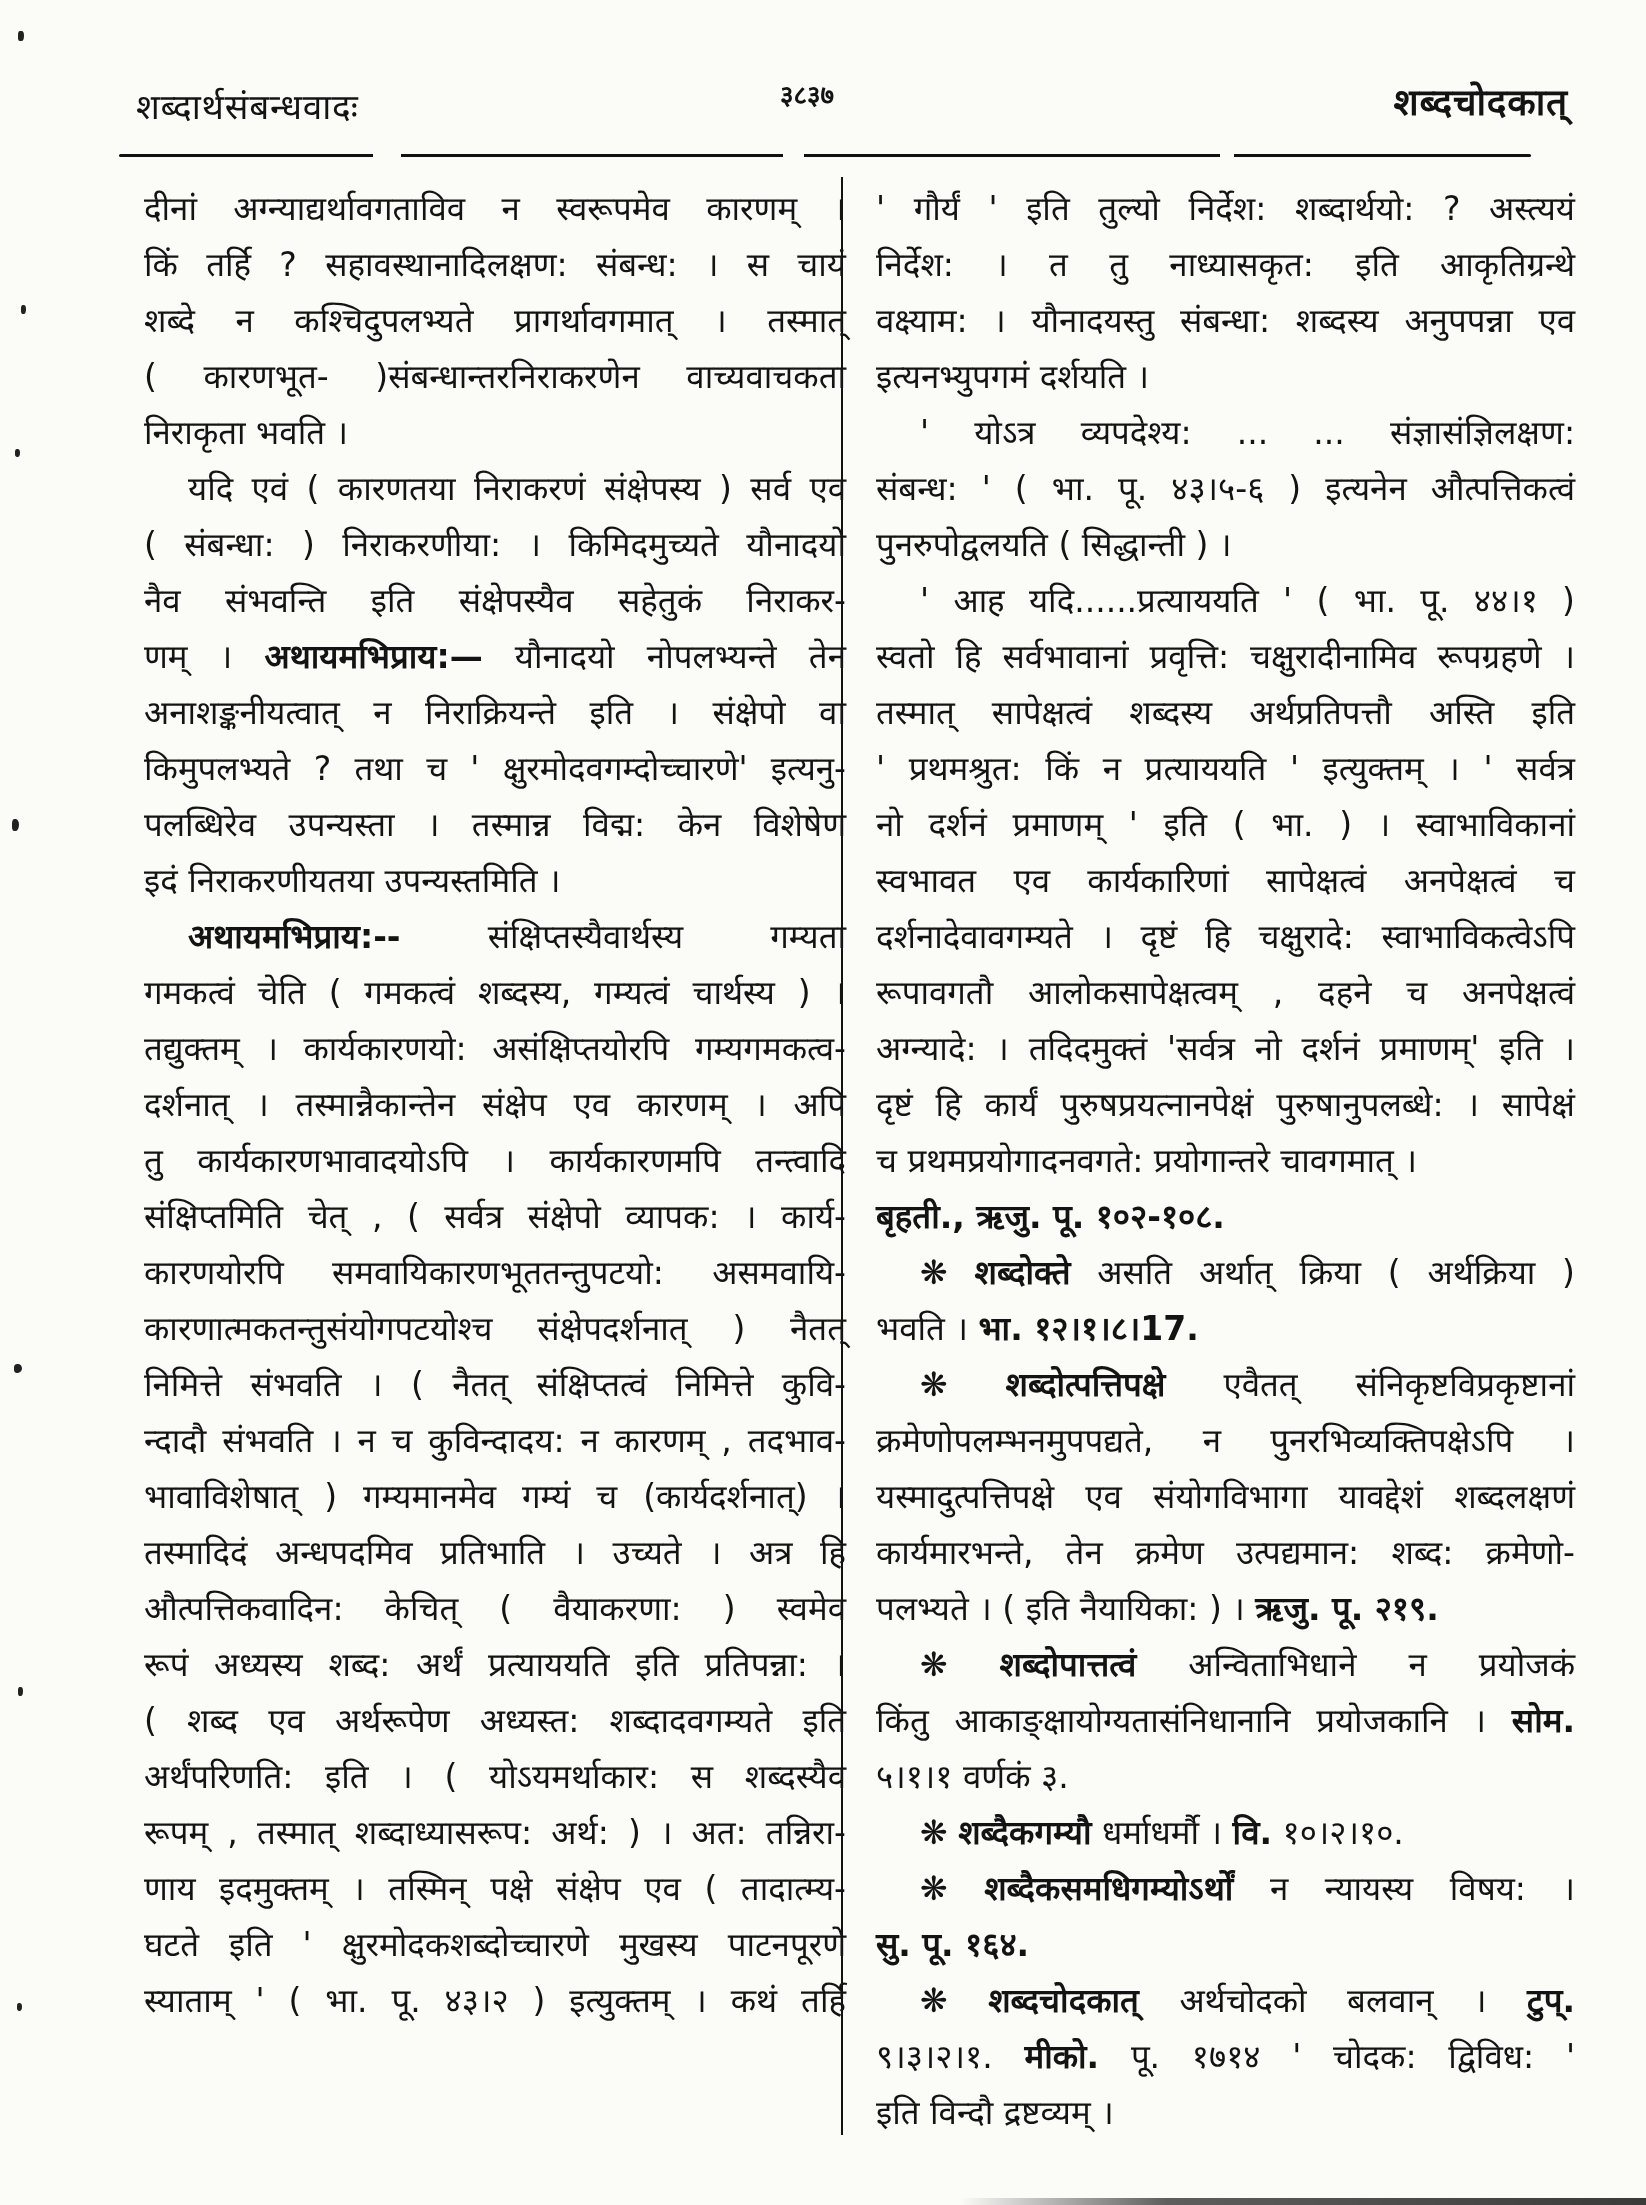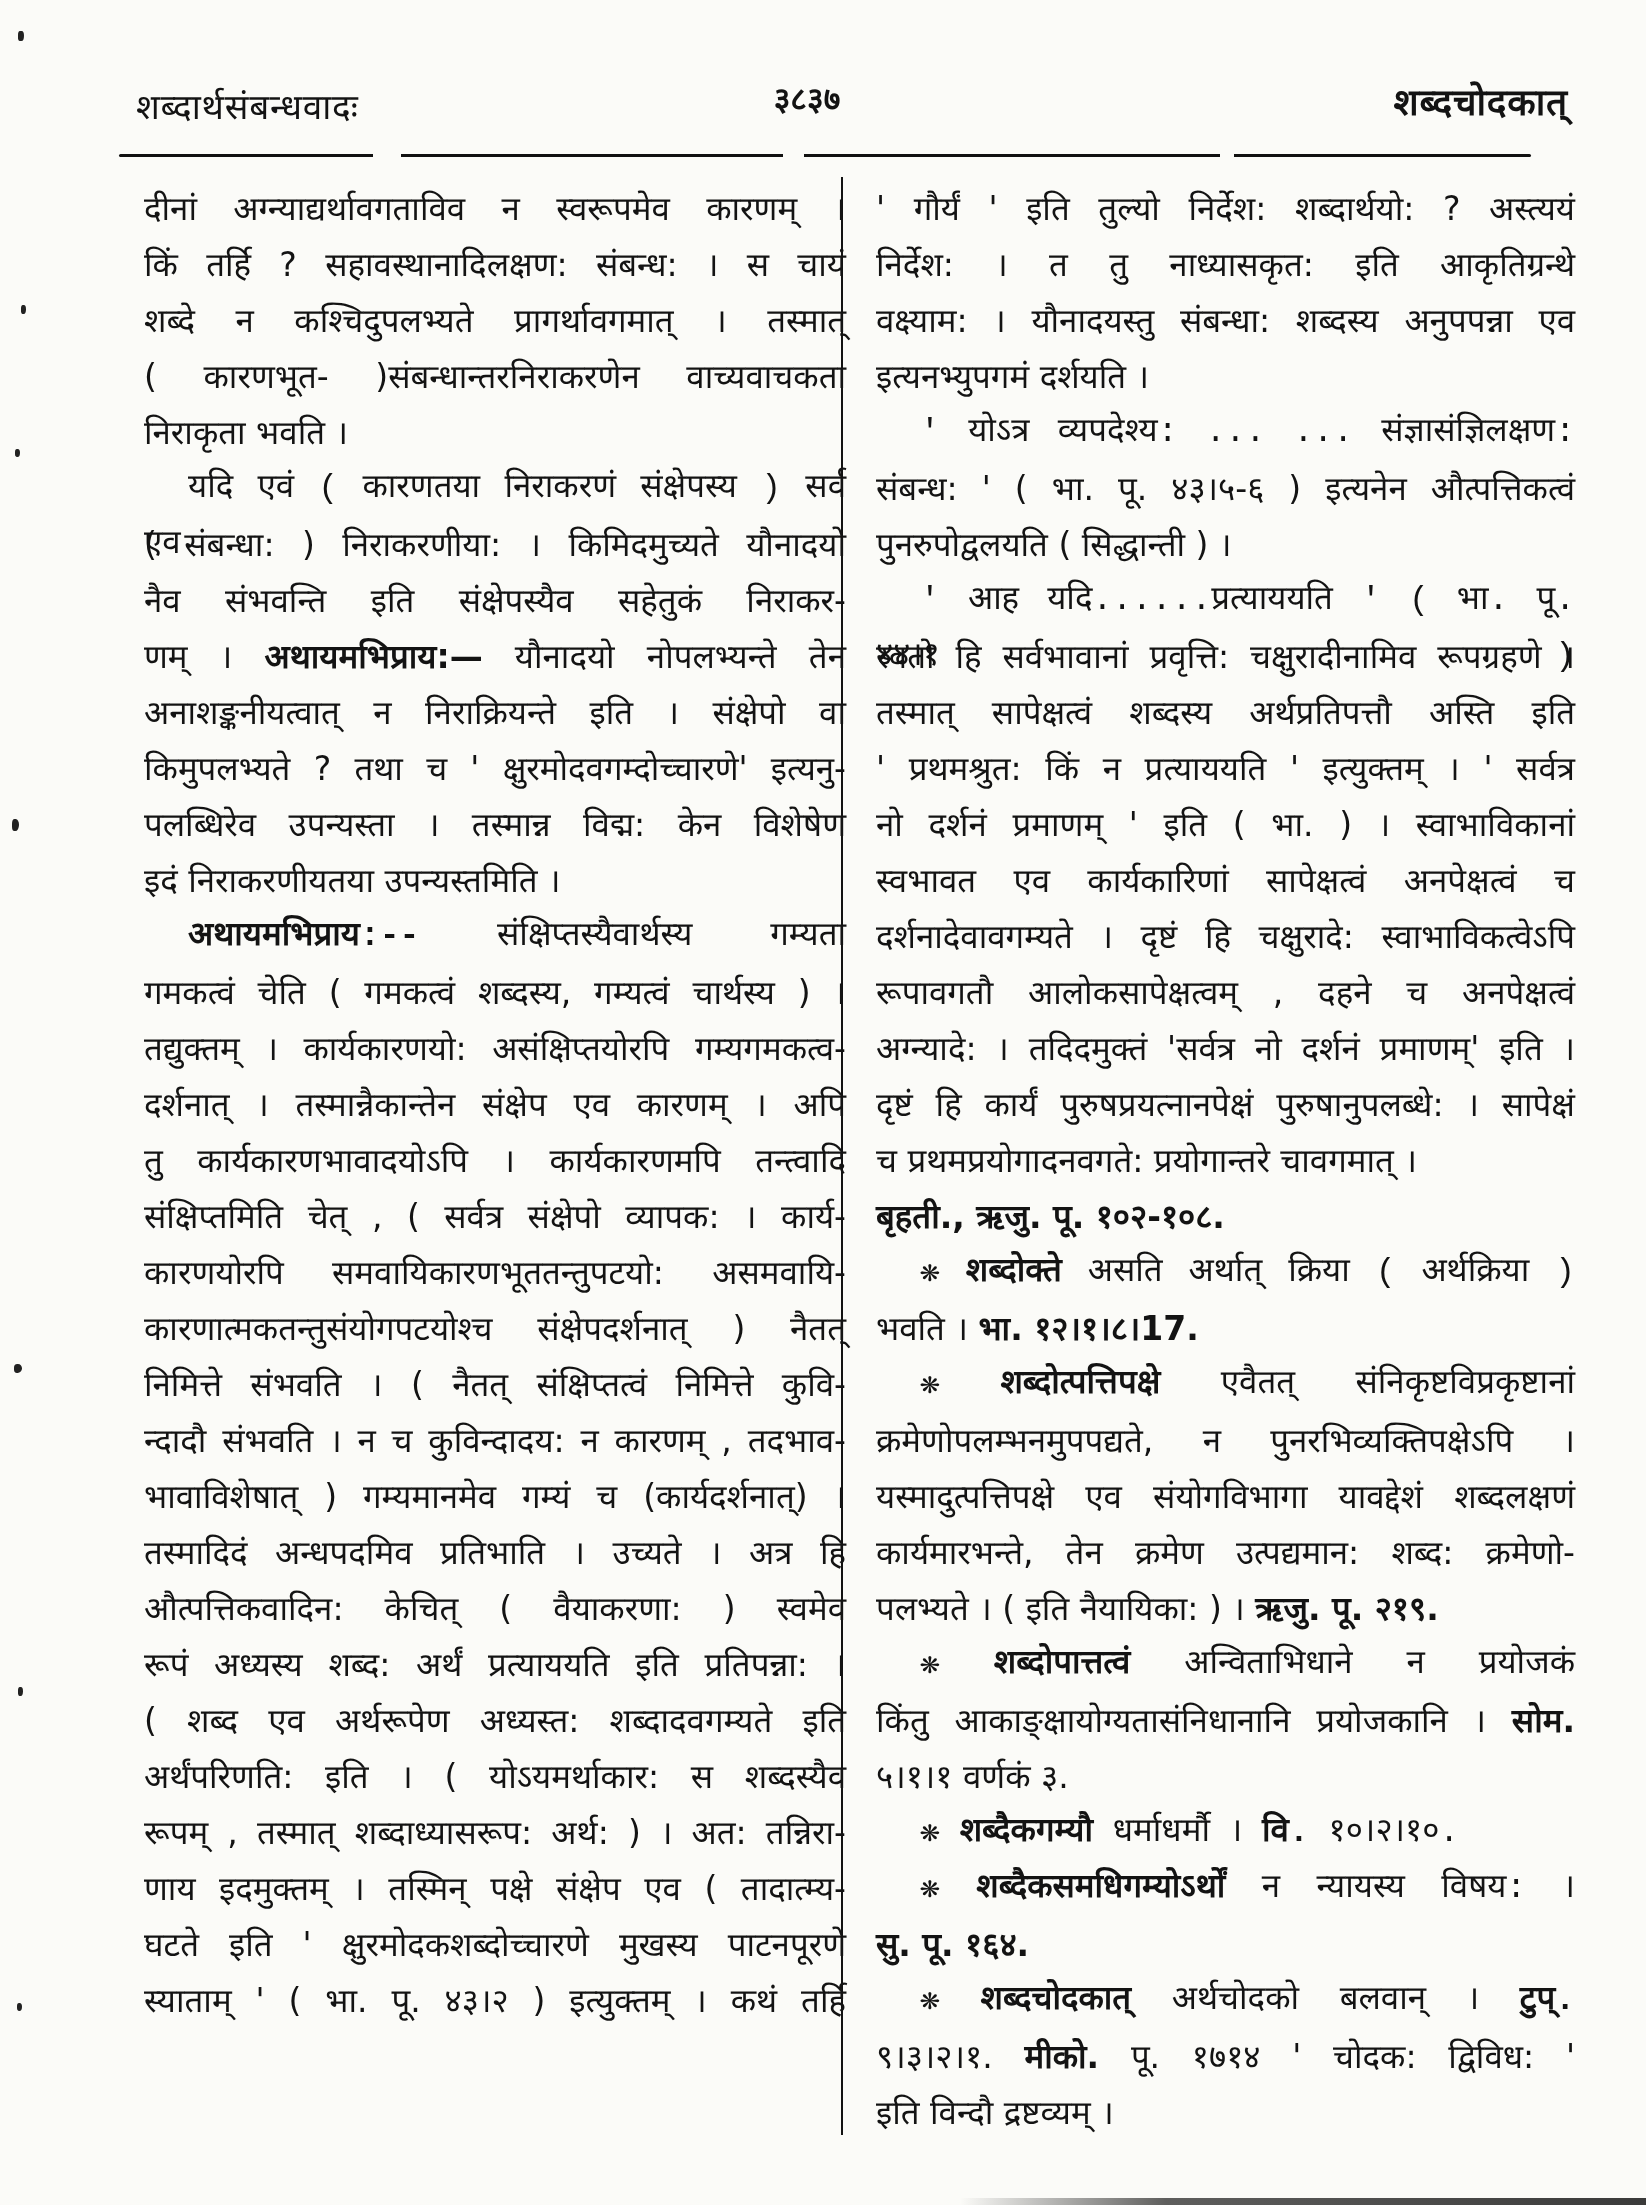--- a/index.html
+++ b/index.html
@@ -10,21 +10,21 @@
     color:#131313;
     position:relative;
     overflow:hidden;
   }
   .hdr-left{
     position:absolute;left:136px;top:82px;
     font-size:35px;font-weight:normal;letter-spacing:0.8px;
   }
   .hdr-num{
     position:absolute;left:731px;top:76px;width:152px;
-    text-align:center;font-size:32px;font-weight:bold;
+    text-align:center;font-size:26px;font-weight:bold;
   }
   .hdr-right{
     position:absolute;right:79px;top:75px;
     font-size:37px;font-weight:bold;letter-spacing:0.8px;
   }
   .hdr-rule{
     position:absolute;left:119px;top:154px;width:1412px;height:3px;
     background:linear-gradient(90deg,#111 0 18%,transparent 18% 20%,#111 20% 47%,transparent 47% 48.5%,#111 48.5% 78%,transparent 78% 79%,#111 79% 100%);
     border-radius:1.5px;
   }
@@ -40,21 +40,21 @@
   .line{
     height:56px;line-height:56px;
     font-size:33px;
     white-space:nowrap;
     text-align:justify;text-align-last:justify;
     text-justify:inter-word;
     white-space:normal;
     overflow:visible;
   }
   .line.last{text-align-last:left;}
-  .line.ind{text-indent:44px;font-family:Liberation Mono, monospace;}
+  .line.ind{text-indent:44px;}
   .b{font-weight:bold;}
   .speck{
     position:absolute;background:#222;border-radius:45% 55% 60% 40%;
   }
   .bottom-artifact{
     position:absolute;left:960px;top:2198px;width:687px;height:6.9px;
     background:linear-gradient(90deg,rgba(10,10,10,.0),rgba(10,10,10,.65) 30%,rgba(10,10,10,.8));
   }
 </style>
 </head>

